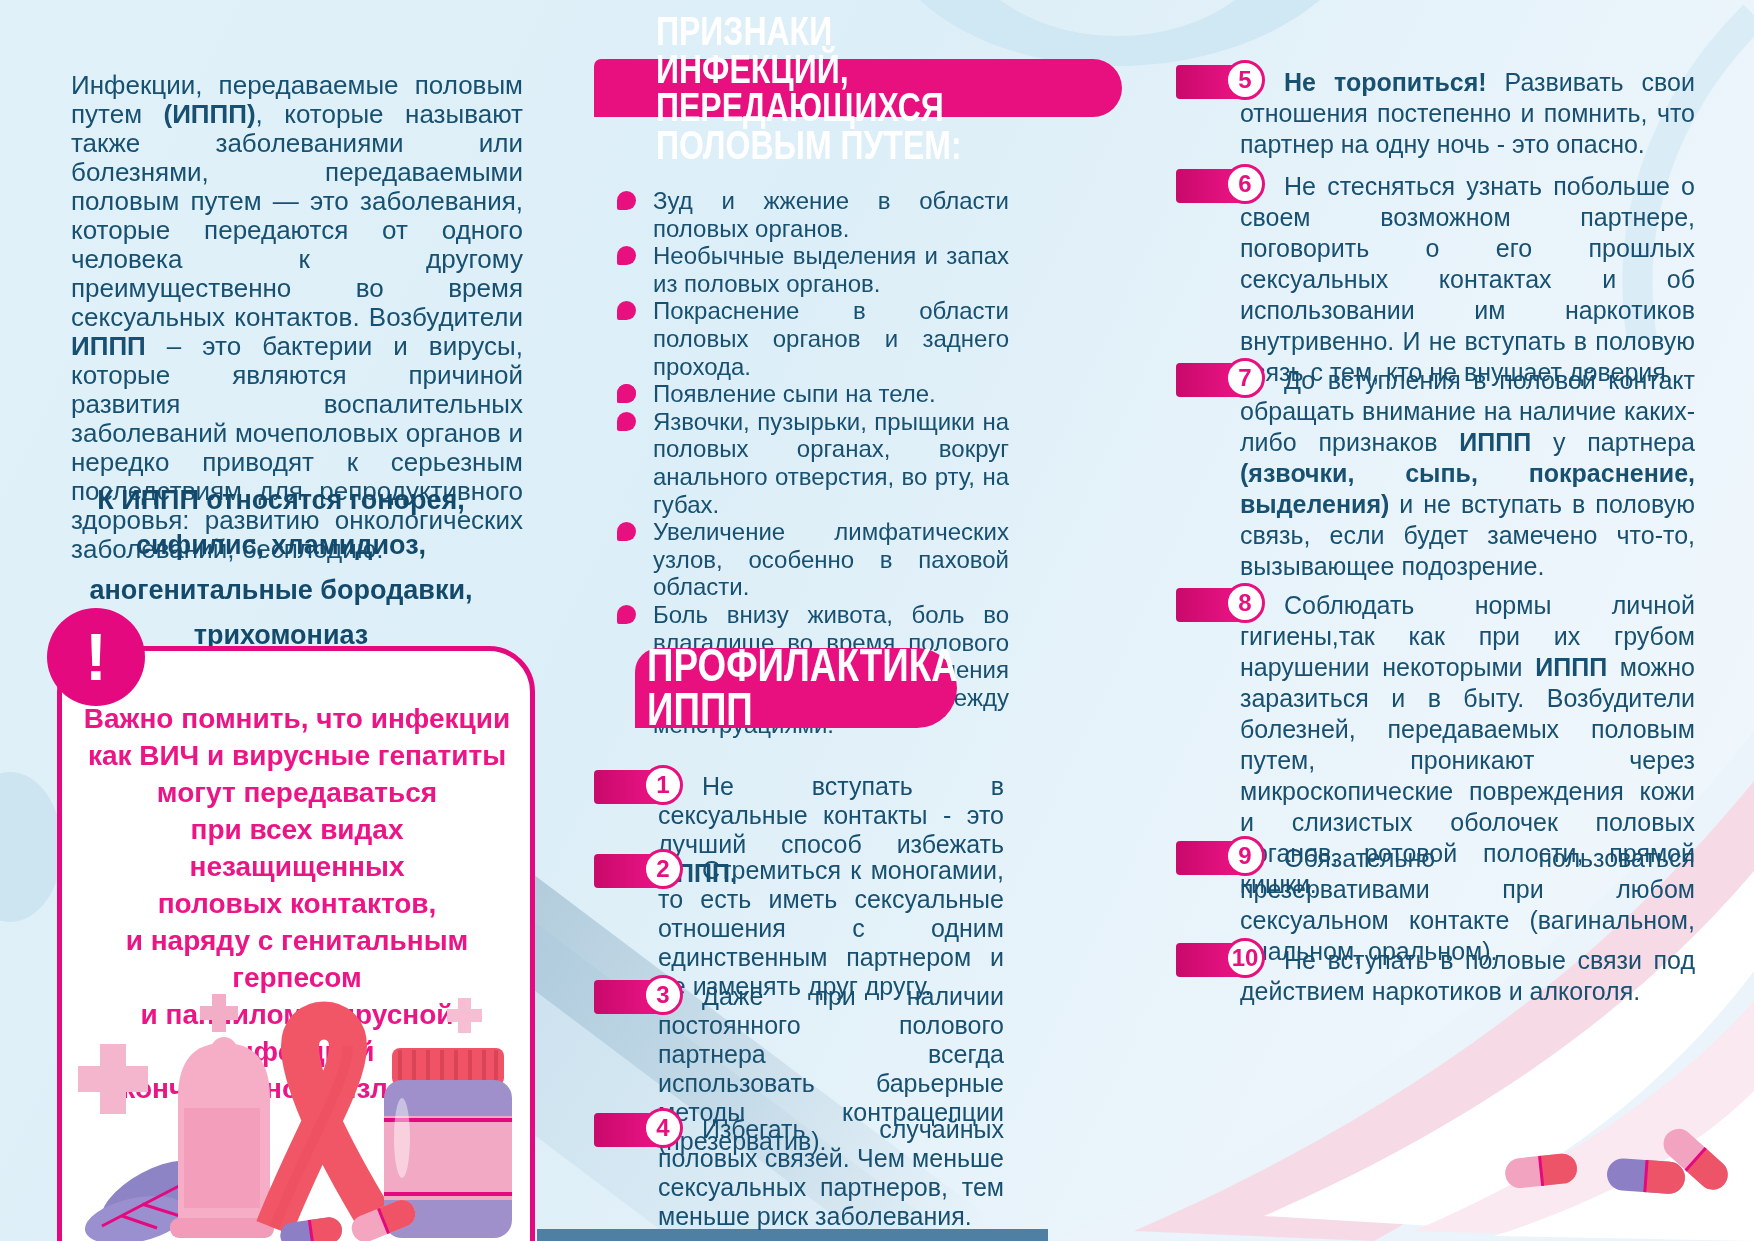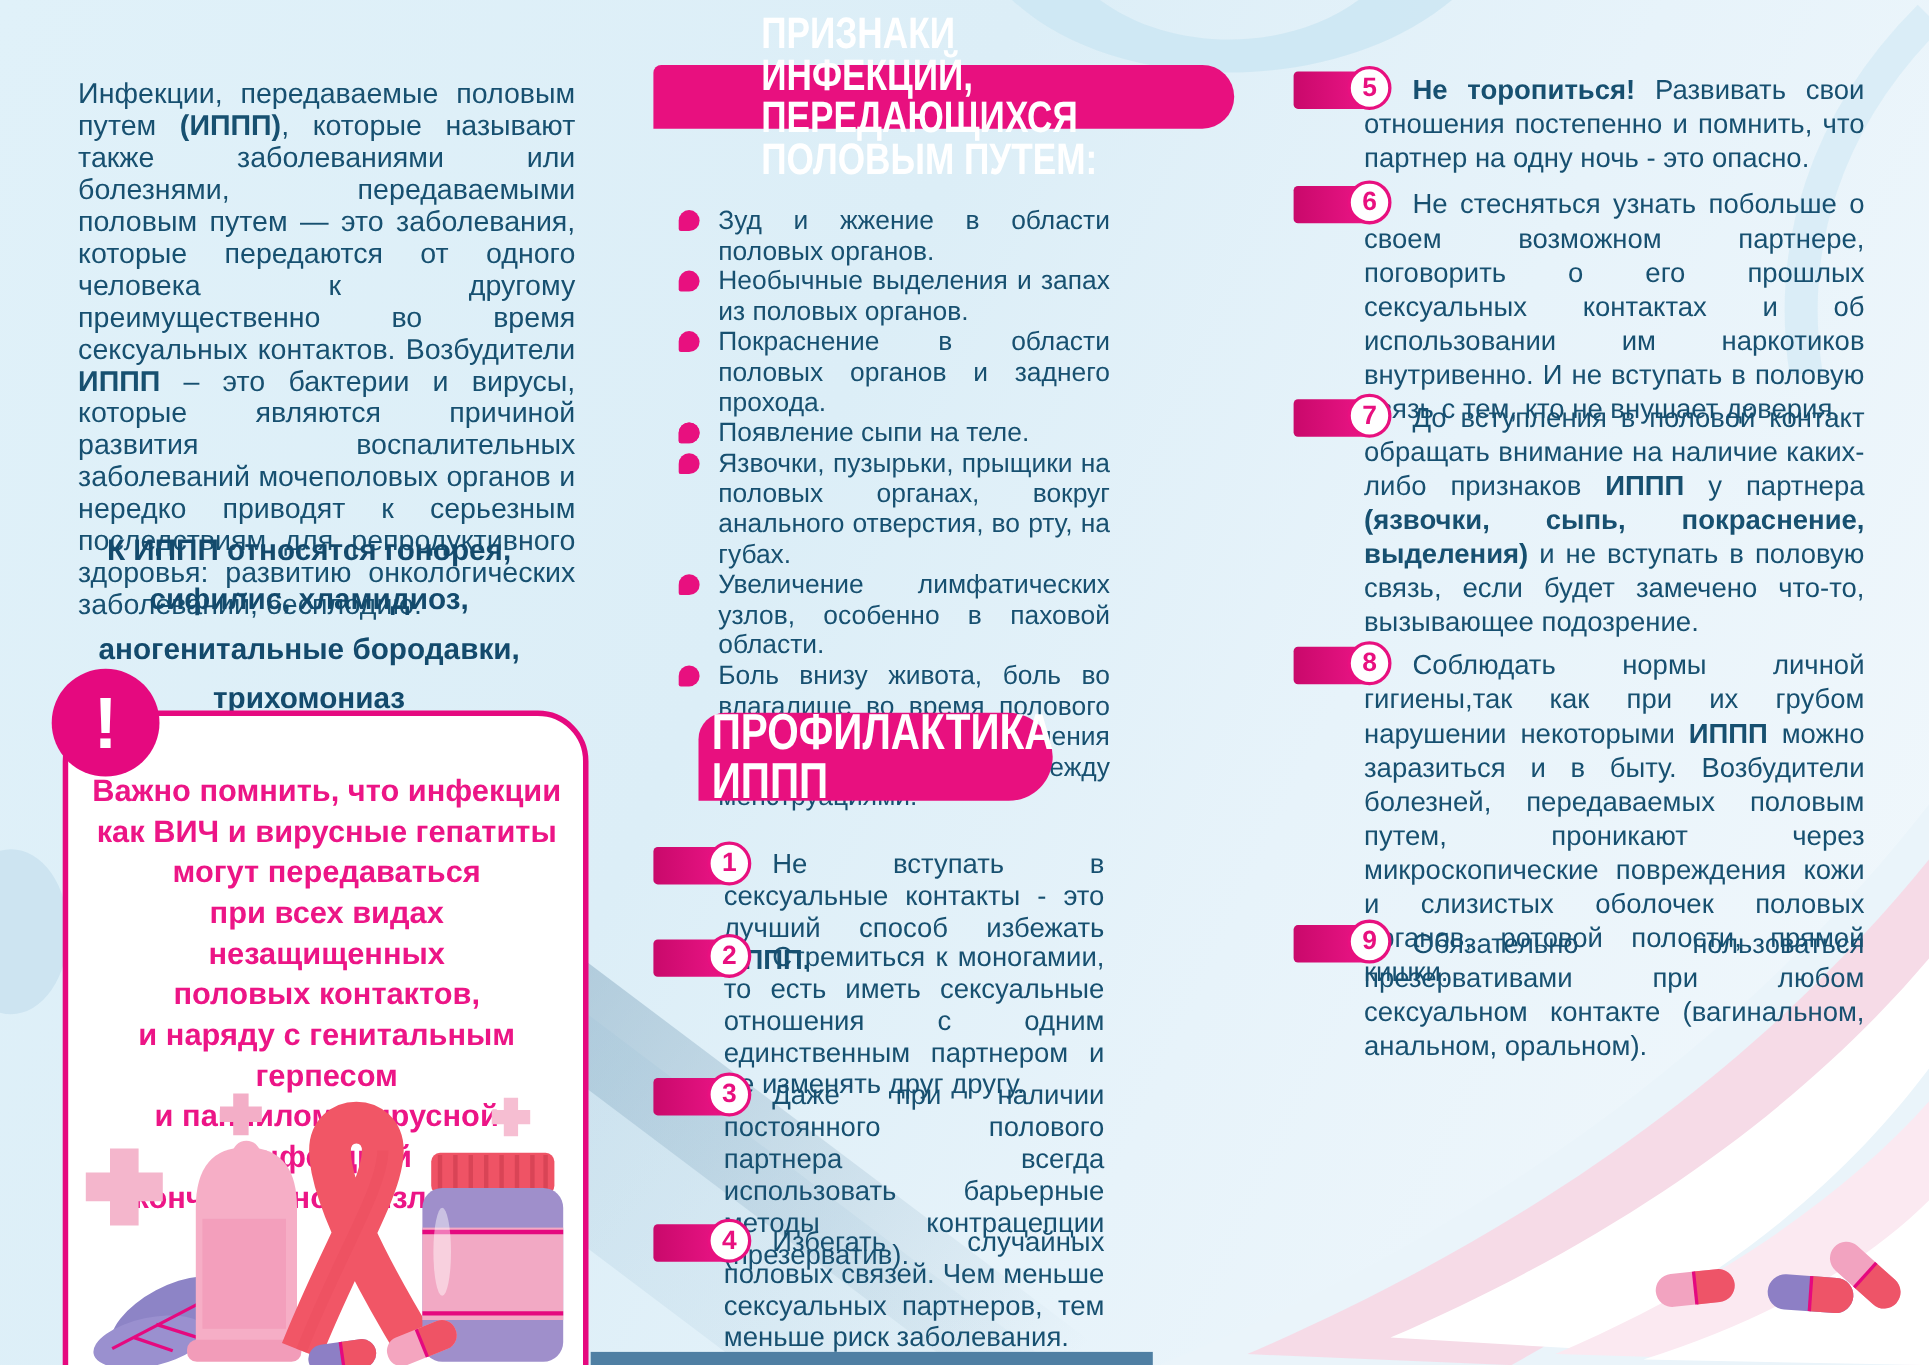--- a/index.html
+++ b/index.html
@@ -29,21 +29,21 @@
     text-align:center;color:#134a6c;white-space:pre-line;margin:0;}
   .warnbox{left:57px;top:646px;width:478px;height:660px;background:#ffffff;
     border:5px solid #e5097f;border-radius:46px;box-sizing:border-box;}
   .warnmark{left:47px;top:608px;width:98px;height:98px;border-radius:50%;background:#e5097f;
     color:#fff;font-weight:bold;font-size:66px;display:flex;align-items:center;justify-content:center;}
   .warntext{left:82px;top:700px;width:430px;margin:0;text-align:center;color:#ec1586;
     font-weight:bold;font-size:28px;line-height:37px;white-space:pre-line;}
   .illus{left:62px;top:988px;width:468px;height:253px;}
   
   .hdr{background:#e8107f;color:#ffffff;display:flex;align-items:center;box-sizing:border-box;}
-  .hdr1{left:594px;top:59px;width:528px;height:58px;border-radius:10px 41px 41px 0;padding-left:98px;}
+  .hdr1{left:594px;top:59px;width:528px;height:58px;border-radius:10px 41px 41px 0;padding-left:62px;}
   .hdr2{left:635px;top:648px;width:322px;height:80px;border-radius:24px 40px 40px 0;padding-left:12px;}
   .hdr-inner{font-weight:bold;font-size:40px;line-height:0.95;white-space:pre-line;
     letter-spacing:0px;transform:scaleX(0.80);transform-origin:0 50%;}
   .hdr2 .hdr-inner{font-size:46px;}
   
   .symlist{left:617px;top:166px;width:392px;margin-top:21px;}
   .sym{position:relative;padding-left:36px;margin:0;font-size:24px;line-height:27.6px;
     text-align:justify;color:#175070;}
   .drop{position:absolute;left:0;top:4px;width:19px;height:19px;background:#e8107f;
     border-radius:50% 50% 50% 2px;}
@@ -206,20 +206,25 @@
   <div class="nitem nitem-r abs" style="top:585px">
     <span class="nbar"></span>
     <span class="ncirc">8</span>
     <p class="ntext"><span>Соблюдать нормы личной гигиены,так как при их грубом нарушении некоторыми </span><b>ИППП</b><span> можно заразиться и в быту. Возбудители болезней, передаваемых половым путем, проникают через микроскопические повреждения кожи и слизистых оболочек половых органов, ротовой полости, прямой кишки.</span></p>
   </div>
   <div class="nitem nitem-r abs" style="top:838px">
     <span class="nbar"></span>
     <span class="ncirc">9</span>
     <p class="ntext"><span>Обязательно пользоваться презервативами при любом сексуальном контакте (вагинальном, анальном, оральном).</span></p>
   </div>
+  <div class="nitem nitem-r abs" style="top:940px">
+    <span class="nbar"></span>
+    <span class="ncirc">10</span>
+    <p class="ntext"><span>Не вступать в половые связи под действием наркотиков и алкоголя.</span></p>
+  </div>
 
   <svg class="abs" style="left:1495px;top:1120px;width:240px;height:100px;" viewBox="0 0 240 100">
     <g transform="rotate(-6 45 50)">
       <rect x="10" y="36" width="72" height="30" rx="15" fill="#f2a3c0"></rect>
       <path d="M46,36 h21 a15,15 0 0 1 15,15 a15,15 0 0 1 -15,15 h-21 Z" fill="#ee5468"></path>
       <line x1="46" y1="36" x2="46" y2="66" stroke="#e5097f" stroke-width="3"></line>
     </g>
     <g transform="rotate(4 150 55)">
       <rect x="112" y="40" width="78" height="32" rx="16" fill="#8d7fc5"></rect>
       <path d="M151,40 h23 a16,16 0 0 1 16,16 a16,16 0 0 1 -16,16 h-23 Z" fill="#ee5468"></path>

